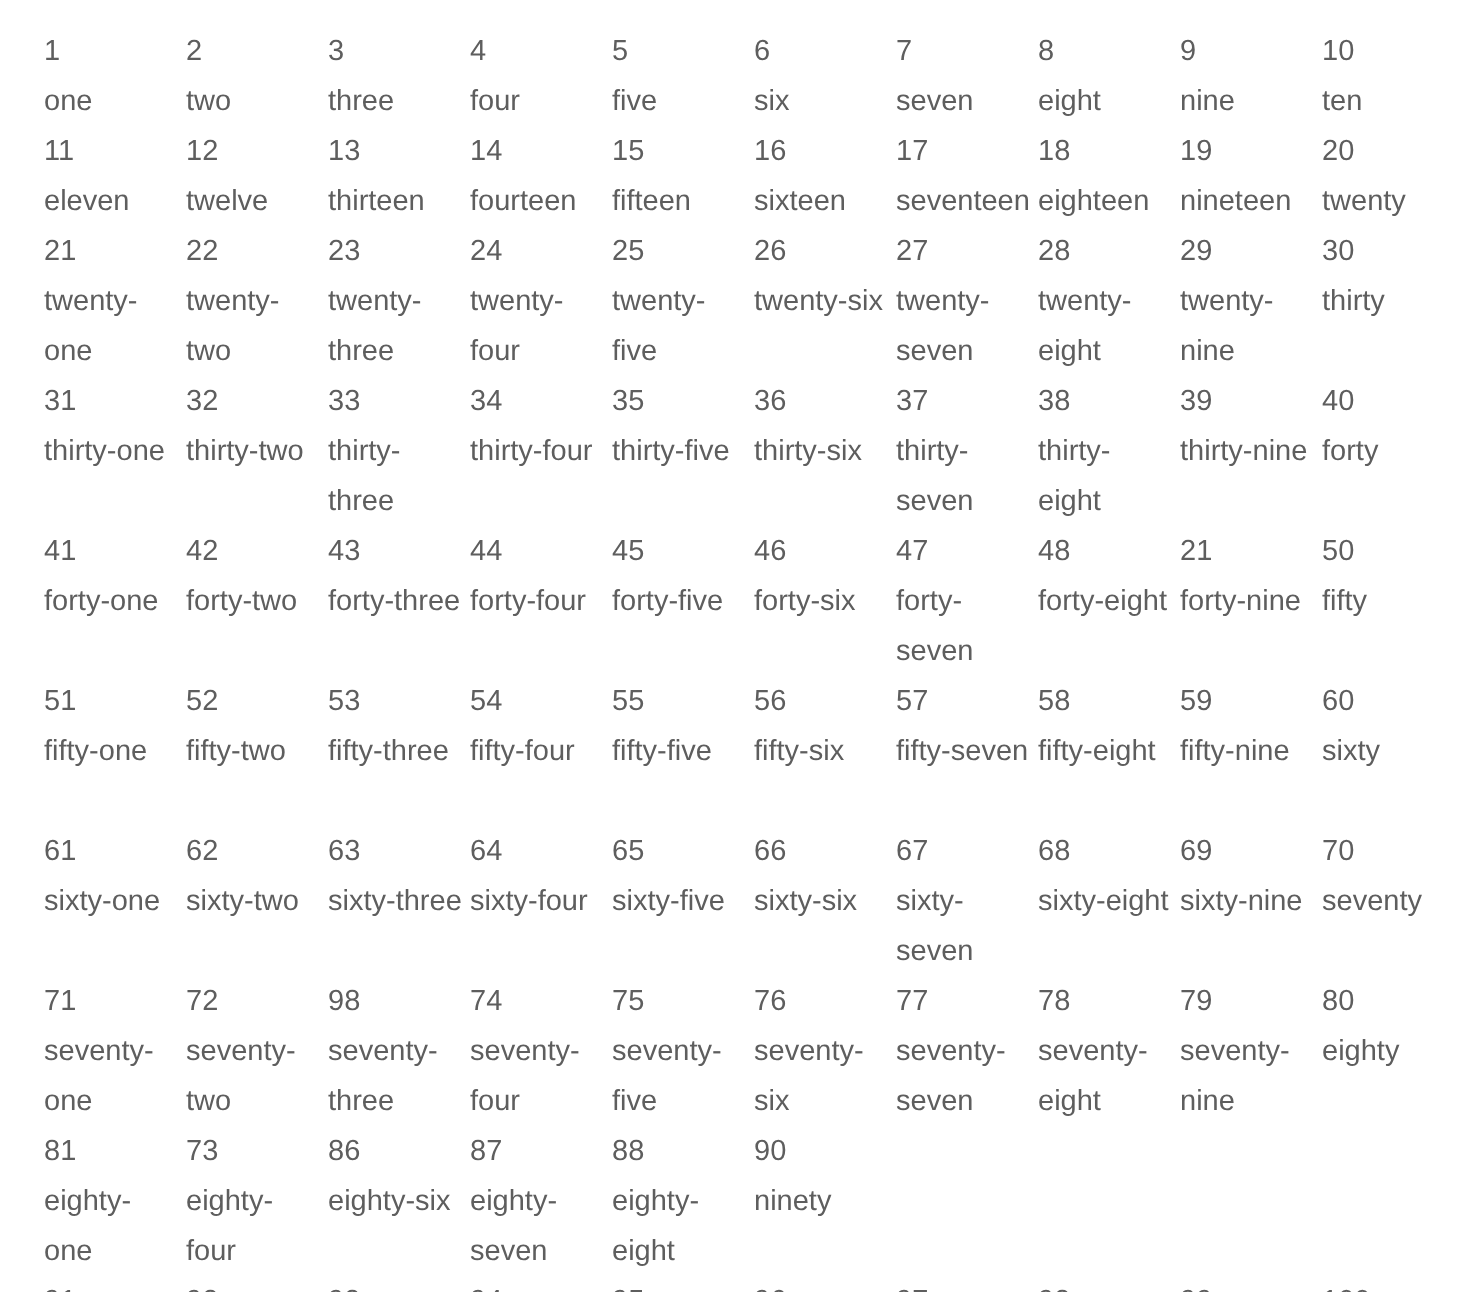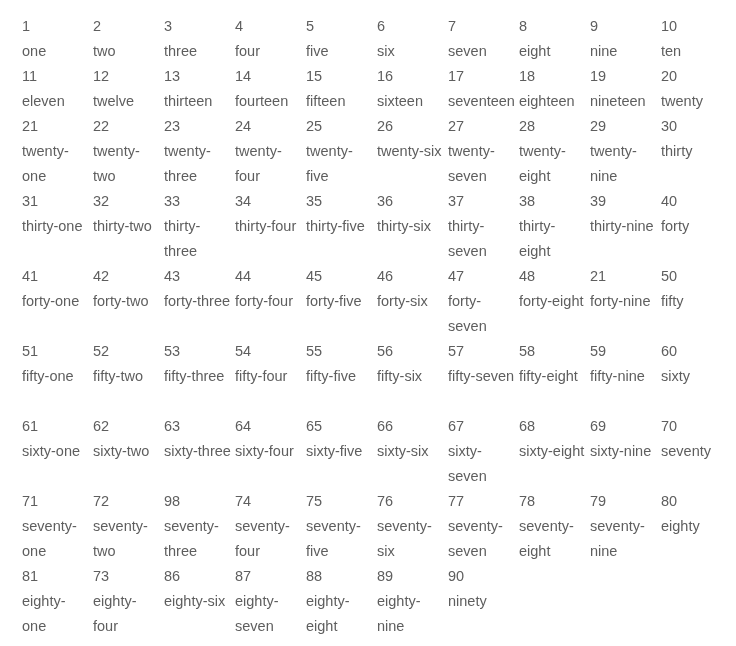--- a/index.html
+++ b/index.html
@@ -412,24 +412,20 @@
       </div>
       <div class="grid-cell">
         <span class="cell-number">87</span>
         <span class="cell-word">eighty-seven</span>
       </div>
       <div class="grid-cell">
         <span class="cell-number">88</span>
         <span class="cell-word">eighty-eight</span>
       </div>
       <div class="grid-cell">
-        <span class="cell-number">89</span>
-        <span class="cell-word">eighty-nine</span>
-      </div>
-      <div class="grid-cell">
         <span class="cell-number">90</span>
         <span class="cell-word">ninety</span>
       </div>
     </div>
     <div class="grid-row rowspan-3">
       <div class="grid-cell">
         <span class="cell-number">91</span>
       </div>
       <div class="grid-cell">
         <span class="cell-number">92</span>

